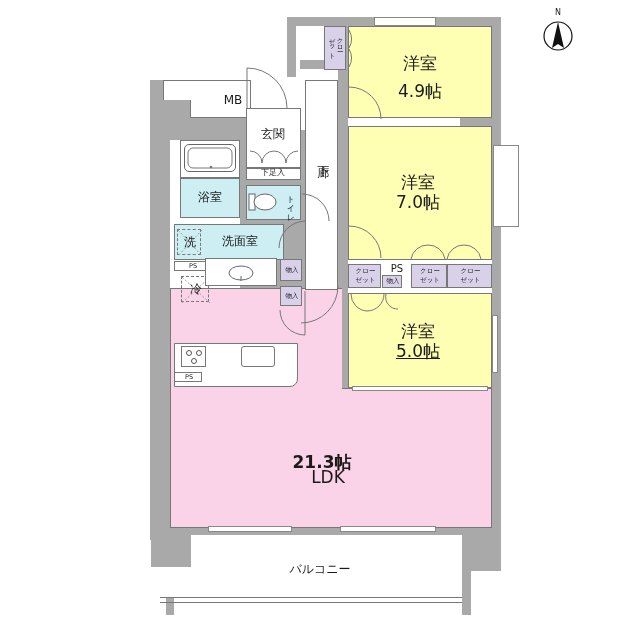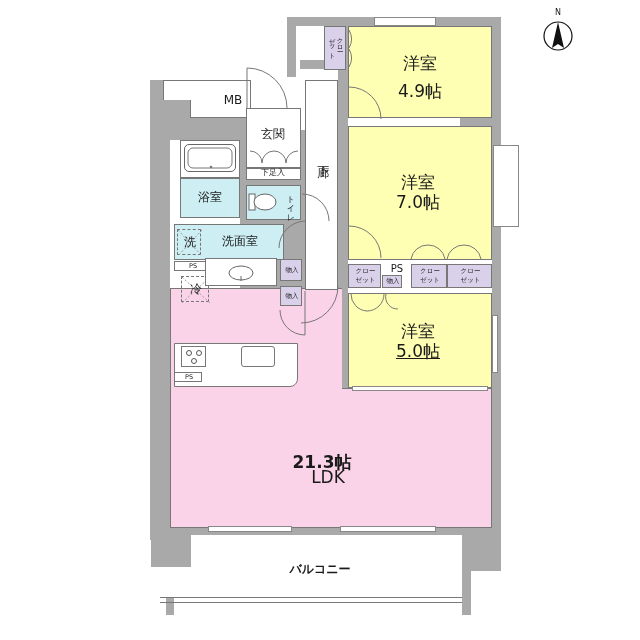--- a/index.html
+++ b/index.html
@@ -34,21 +34,21 @@
 <div class="wall" style="left:150px;top:527px;width:351px;height:8px;"></div>
 <div class="wall" style="left:151px;top:527px;width:40px;height:40px;"></div>
 <div class="wall" style="left:462px;top:527px;width:39px;height:44px;"></div>
 <div class="wall" style="left:462px;top:560px;width:9px;height:55px;"></div>
 <div class="wall" style="left:166px;top:597px;width:8px;height:18px;"></div>
 <div class="wall" style="left:338px;top:25px;width:10px;height:363px;"></div>
 <div class="wall" style="left:240px;top:130px;width:65px;height:160px;"></div>
 
 <div class="room white" style="left:191px;top:535px;width:271px;height:65px;border:none;"></div>
 <div class="abs" style="left:160px;top:597px;width:302px;height:6px;border-top:1px solid #777;border-bottom:1px solid #777;"></div>
-<div class="lbl mid" style="left:260px;top:563px;width:120px;font-weight:bold;">バルコニー</div>
+<div class="lbl mid" style="left:260px;top:563px;width:120px;">バルコニー</div>
 
 <div class="room pink" style="left:170px;top:388px;width:322px;height:140px;"></div>
 <div class="room pink" style="left:170px;top:288px;width:172px;height:102px;border-bottom:none;border-right:none;"></div>
 <div class="lbl big" style="left:288px;top:433px;width:80px;margin-top:35px;">LDK</div>
 <div class="lbl big" style="left:272px;top:453px;width:100px;font-weight:bold;">21.3帖</div>
 
 <div class="abs" style="left:208px;top:526px;width:84px;height:6px;background:#fff;border:1px solid #888;"></div>
 <div class="abs" style="left:340px;top:526px;width:96px;height:6px;background:#fff;border:1px solid #888;"></div>
 
 <div class="abs white" style="left:174px;top:343px;width:124px;height:44px;border:1px solid #777;border-radius:0 0 8px 0;"></div>

